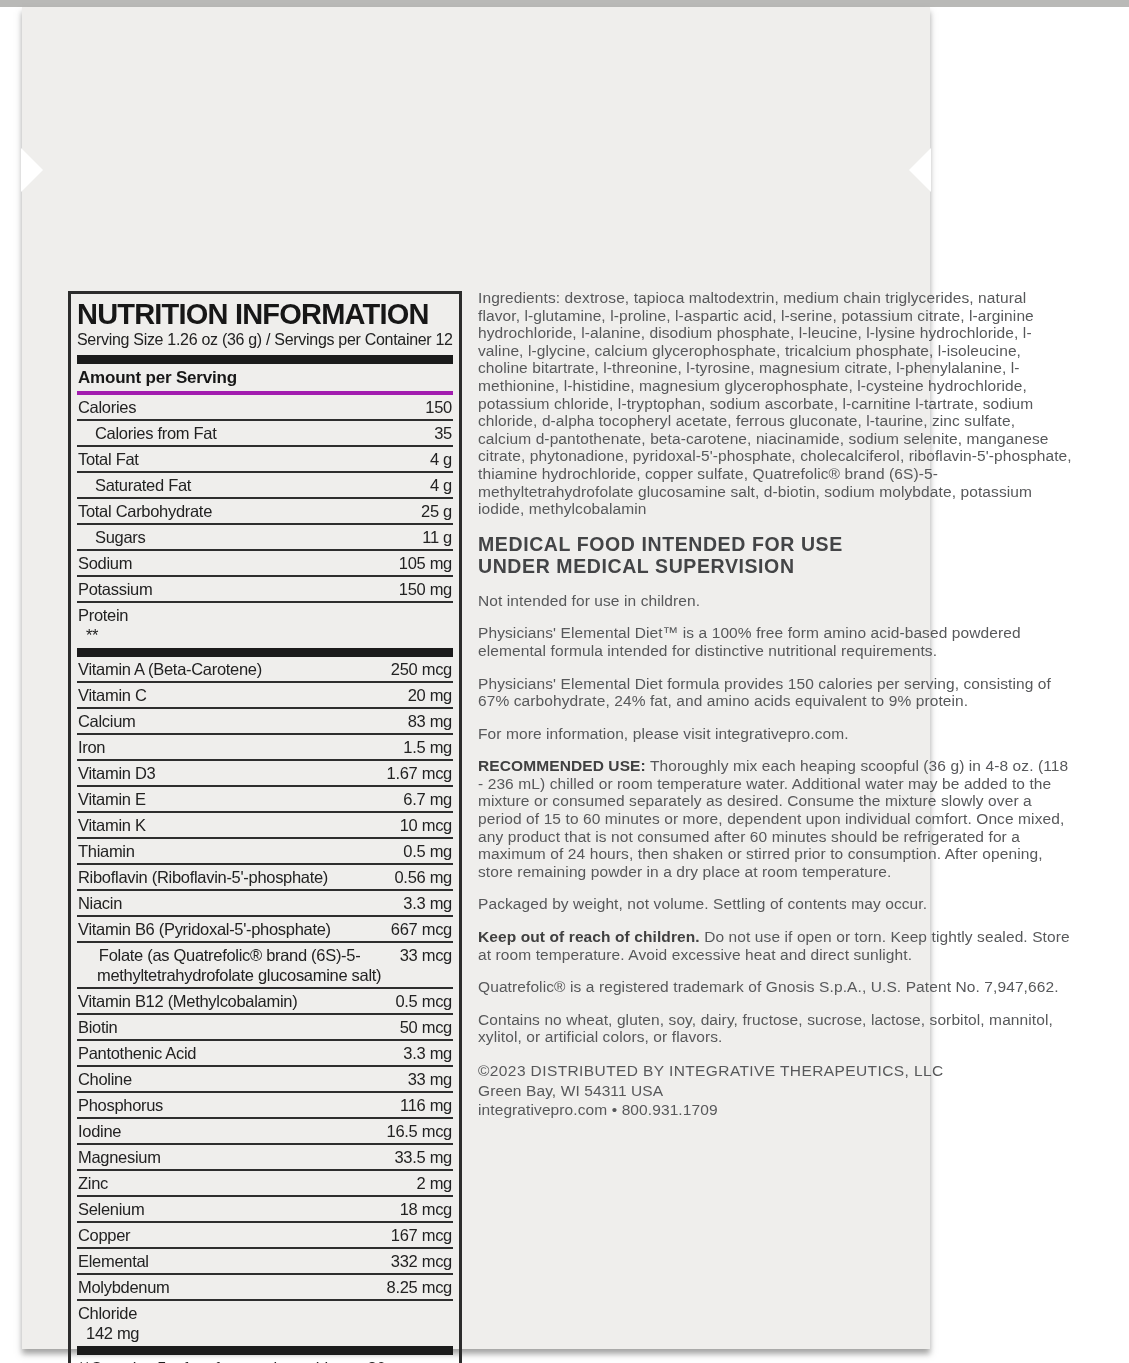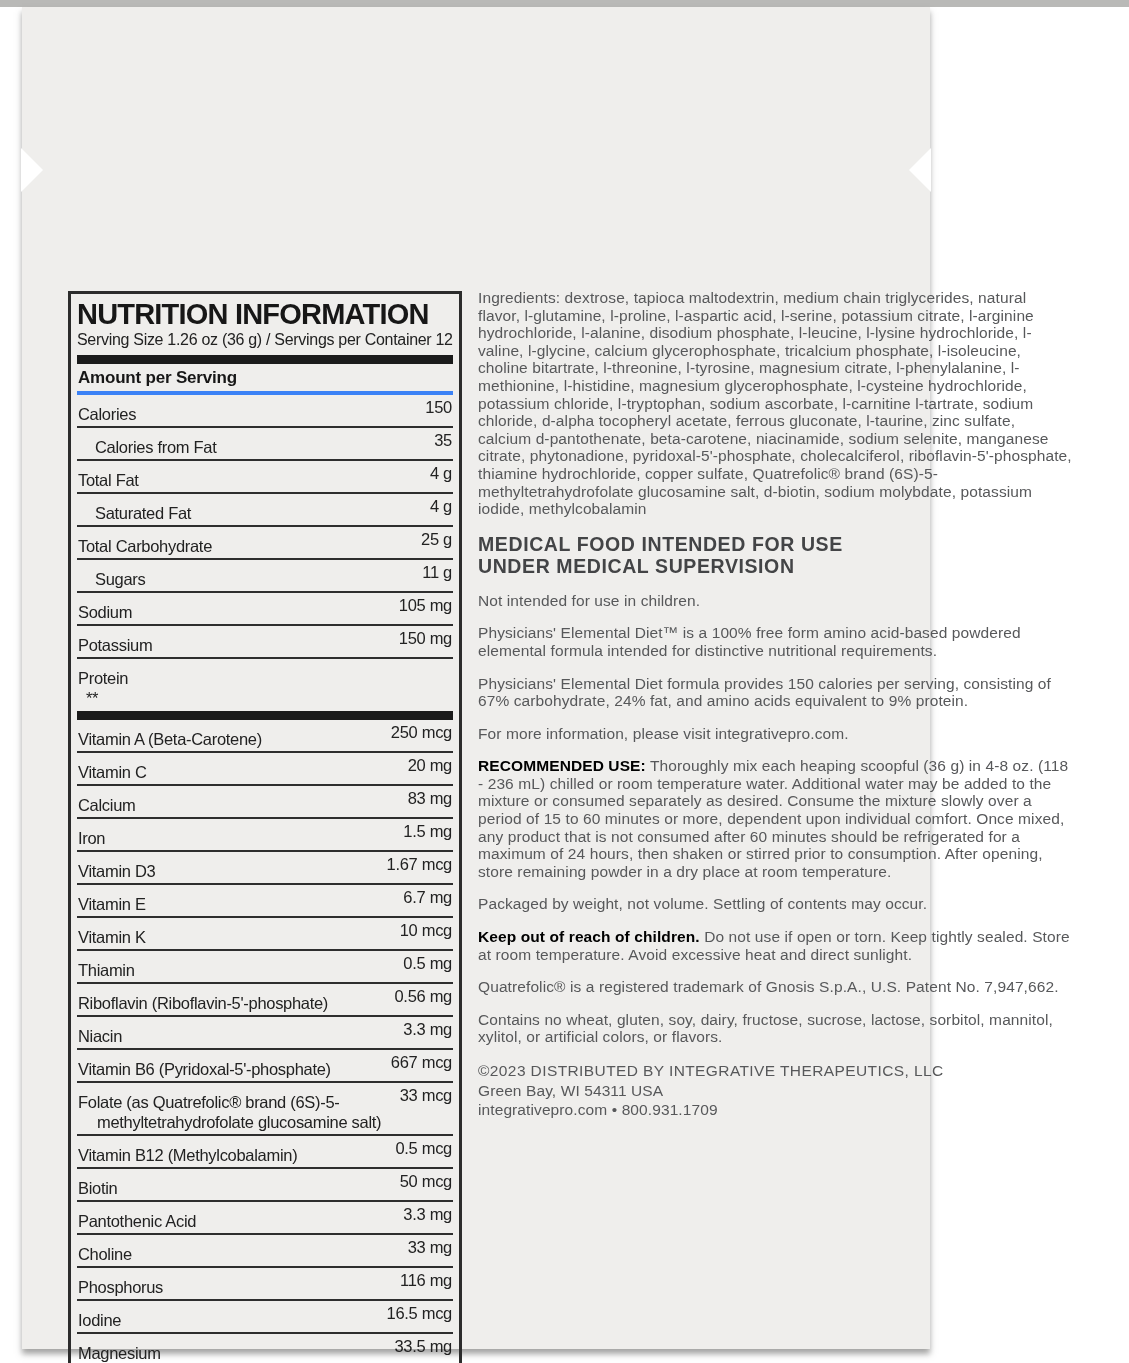--- a/index.html
+++ b/index.html
@@ -45,46 +45,46 @@
     line-height:32px;white-space:nowrap;color:#171717;
   }
   .nserving{
     font-size:16px;letter-spacing:-0.3px;line-height:20px;
     padding-bottom:5px;color:#222;
   }
   .nbar{height:9px;background:#1b1b1b;margin:0;}
   .nheader{
     font-size:17px;font-weight:bold;letter-spacing:-0.2px;
     padding:4px 1px 3px 1px;
-    border-bottom:4px solid #3b82f6;color:#171717;
+    border-bottom:4px solid #a21caf;color:#171717;
   }
   .nrow{
     display:flex;justify-content:space-between;align-items:flex-start;
     font-size:16.5px;letter-spacing:-0.3px;
     padding:2px 1px 2px 1px;line-height:20px;
     border-bottom:2px solid #2e2e2e;color:#222;
   }
   .nrow.last{border-bottom:none;padding-bottom:3px;flex-direction:column;}
   .nrow.indent .nlabel{padding-left:17px;}
-  .nlabel{text-align:left;margin-top:7px;}
+  .nlabel{text-align:center;}
   .nlabel .cont{display:block;padding-left:19px;}
   .nvalue{text-align:right;white-space:nowrap;padding-left:8px;}
   .nfootnote{
     font-size:16.5px;letter-spacing:-0.3px;
     padding:3px 1px 2px 1px;line-height:20px;color:#222;
   }
 
   
   .rcol{
     position:absolute;left:456px;top:282px;width:594px;
     color:#57585a;font-size:15.5px;line-height:17.6px;
     letter-spacing:0.1px;
   }
   .rpara{margin:0 0 15px 0;}
-  .rpara b{color:#000000;margin-top:6px;}
+  .rpara b{color:#404040;margin-top:6px;}
   .rheading{
     font-weight:bold;color:#434446;font-size:19.5px;line-height:22.5px;
     letter-spacing:0.6px;margin:8px 0 14px 0;
   }
   .distrib div{line-height:19.5px;}
   .distrib .dline1{letter-spacing:0.4px;}
 </style>
 </head>
 <body>
 

